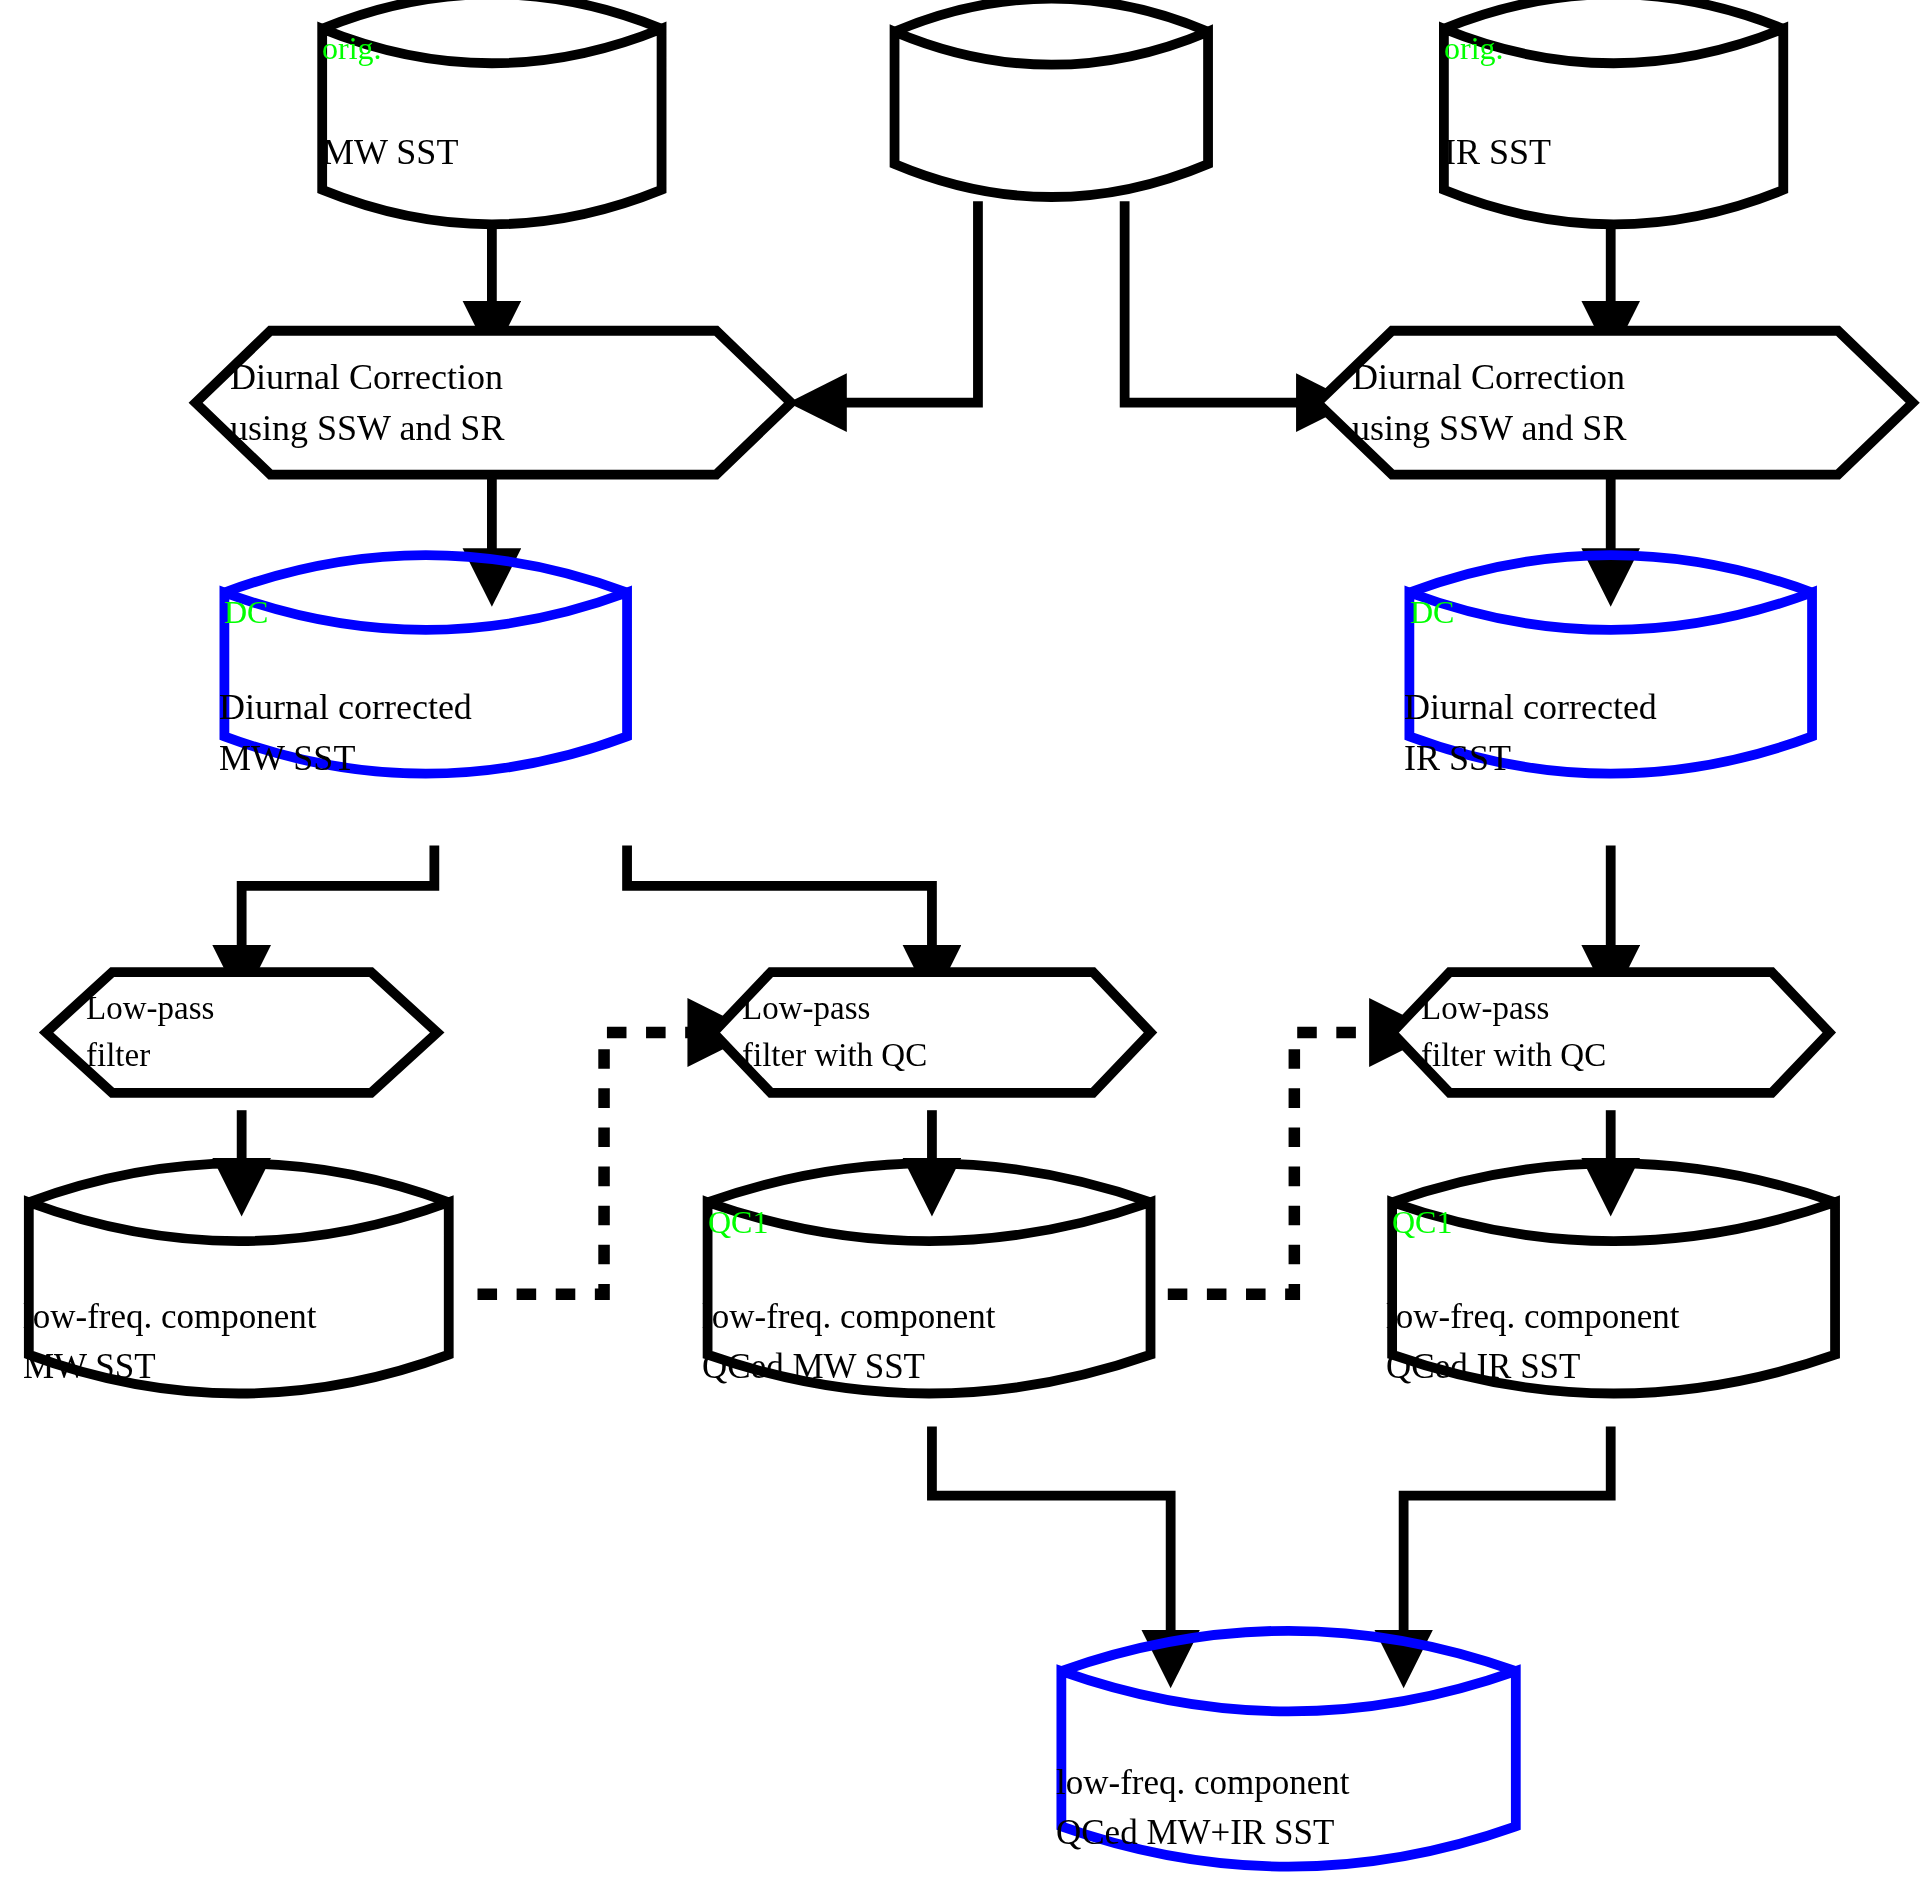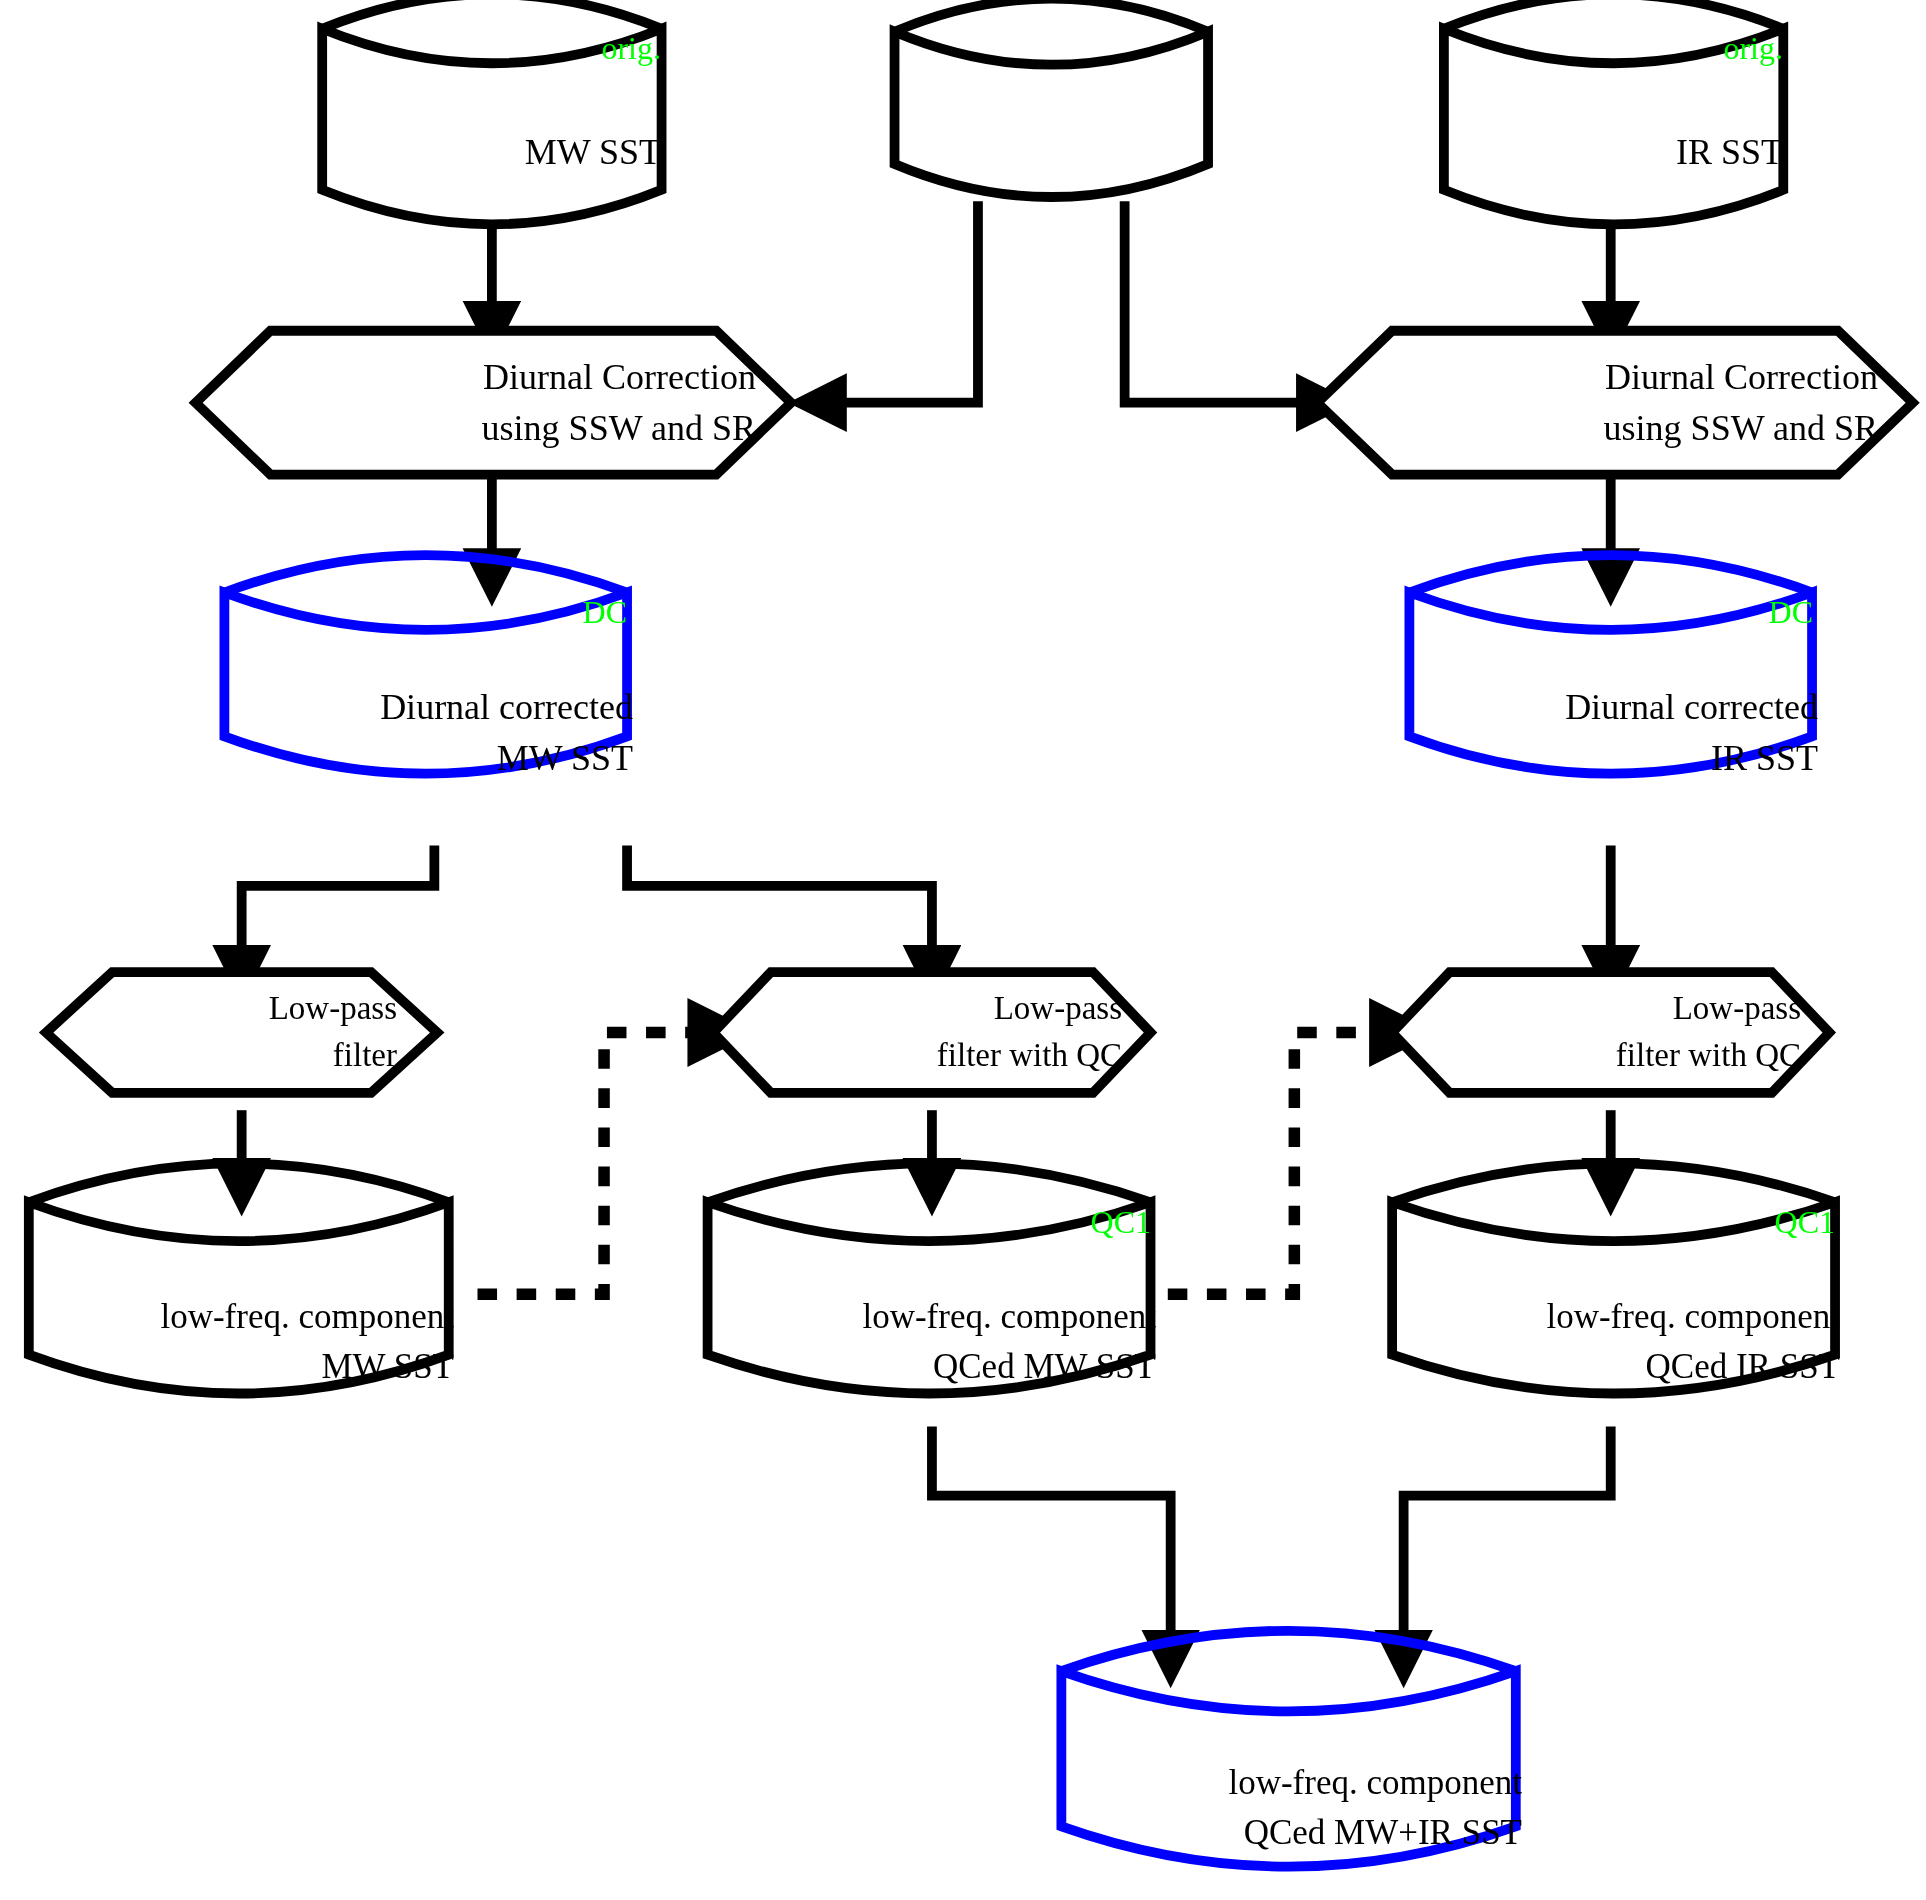--- a/index.html
+++ b/index.html
@@ -5,23 +5,23 @@
   html,body{margin:0;padding:0;background:#ffffff;}
   body{width:1926px;height:1900px;overflow:hidden;font-family:"Liberation Serif",serif;}
   #stage{position:relative;width:1926px;height:1900px;background:#fff;}
   svg#flow{position:absolute;left:0;top:0;width:1926px;height:1900px;display:block;}
   .node-shape{fill:#ffffff;stroke:#000000;stroke-width:17;stroke-linejoin:miter;}
   .node-shape.blue{stroke:#0000ff;}
   .lid{fill:none;stroke:#000000;stroke-width:17;}
   .lid.blue{stroke:#0000ff;}
   .edge{fill:none;stroke:#000000;stroke-width:17;stroke-linejoin:miter;stroke-linecap:butt;}
   .edge.dotted{stroke-dasharray:34 34;stroke-width:20;}
-  .lbl{position:absolute;text-align:right;color:#000000;font-family:"Liberation Serif",serif;
+  .lbl{position:absolute;text-align:left;color:#000000;font-family:"Liberation Serif",serif;
        line-height:1.42;white-space:pre-line;pointer-events:none;}
-  .tag{position:absolute;text-align:right;color:#00ff00;font-family:"Liberation Serif",serif;
+  .tag{position:absolute;text-align:left;color:#00ff00;font-family:"Liberation Serif",serif;
        pointer-events:none;}
 </style>
 </head>
 <body>
 
 <div id="stage">
 
   <svg id="flow" viewBox="0 0 3348 3303">
     <defs>
       <marker id="ah" markerWidth="10" markerHeight="10" refX="1.0" refY="3.0" orient="auto" markerUnits="strokeWidth">

